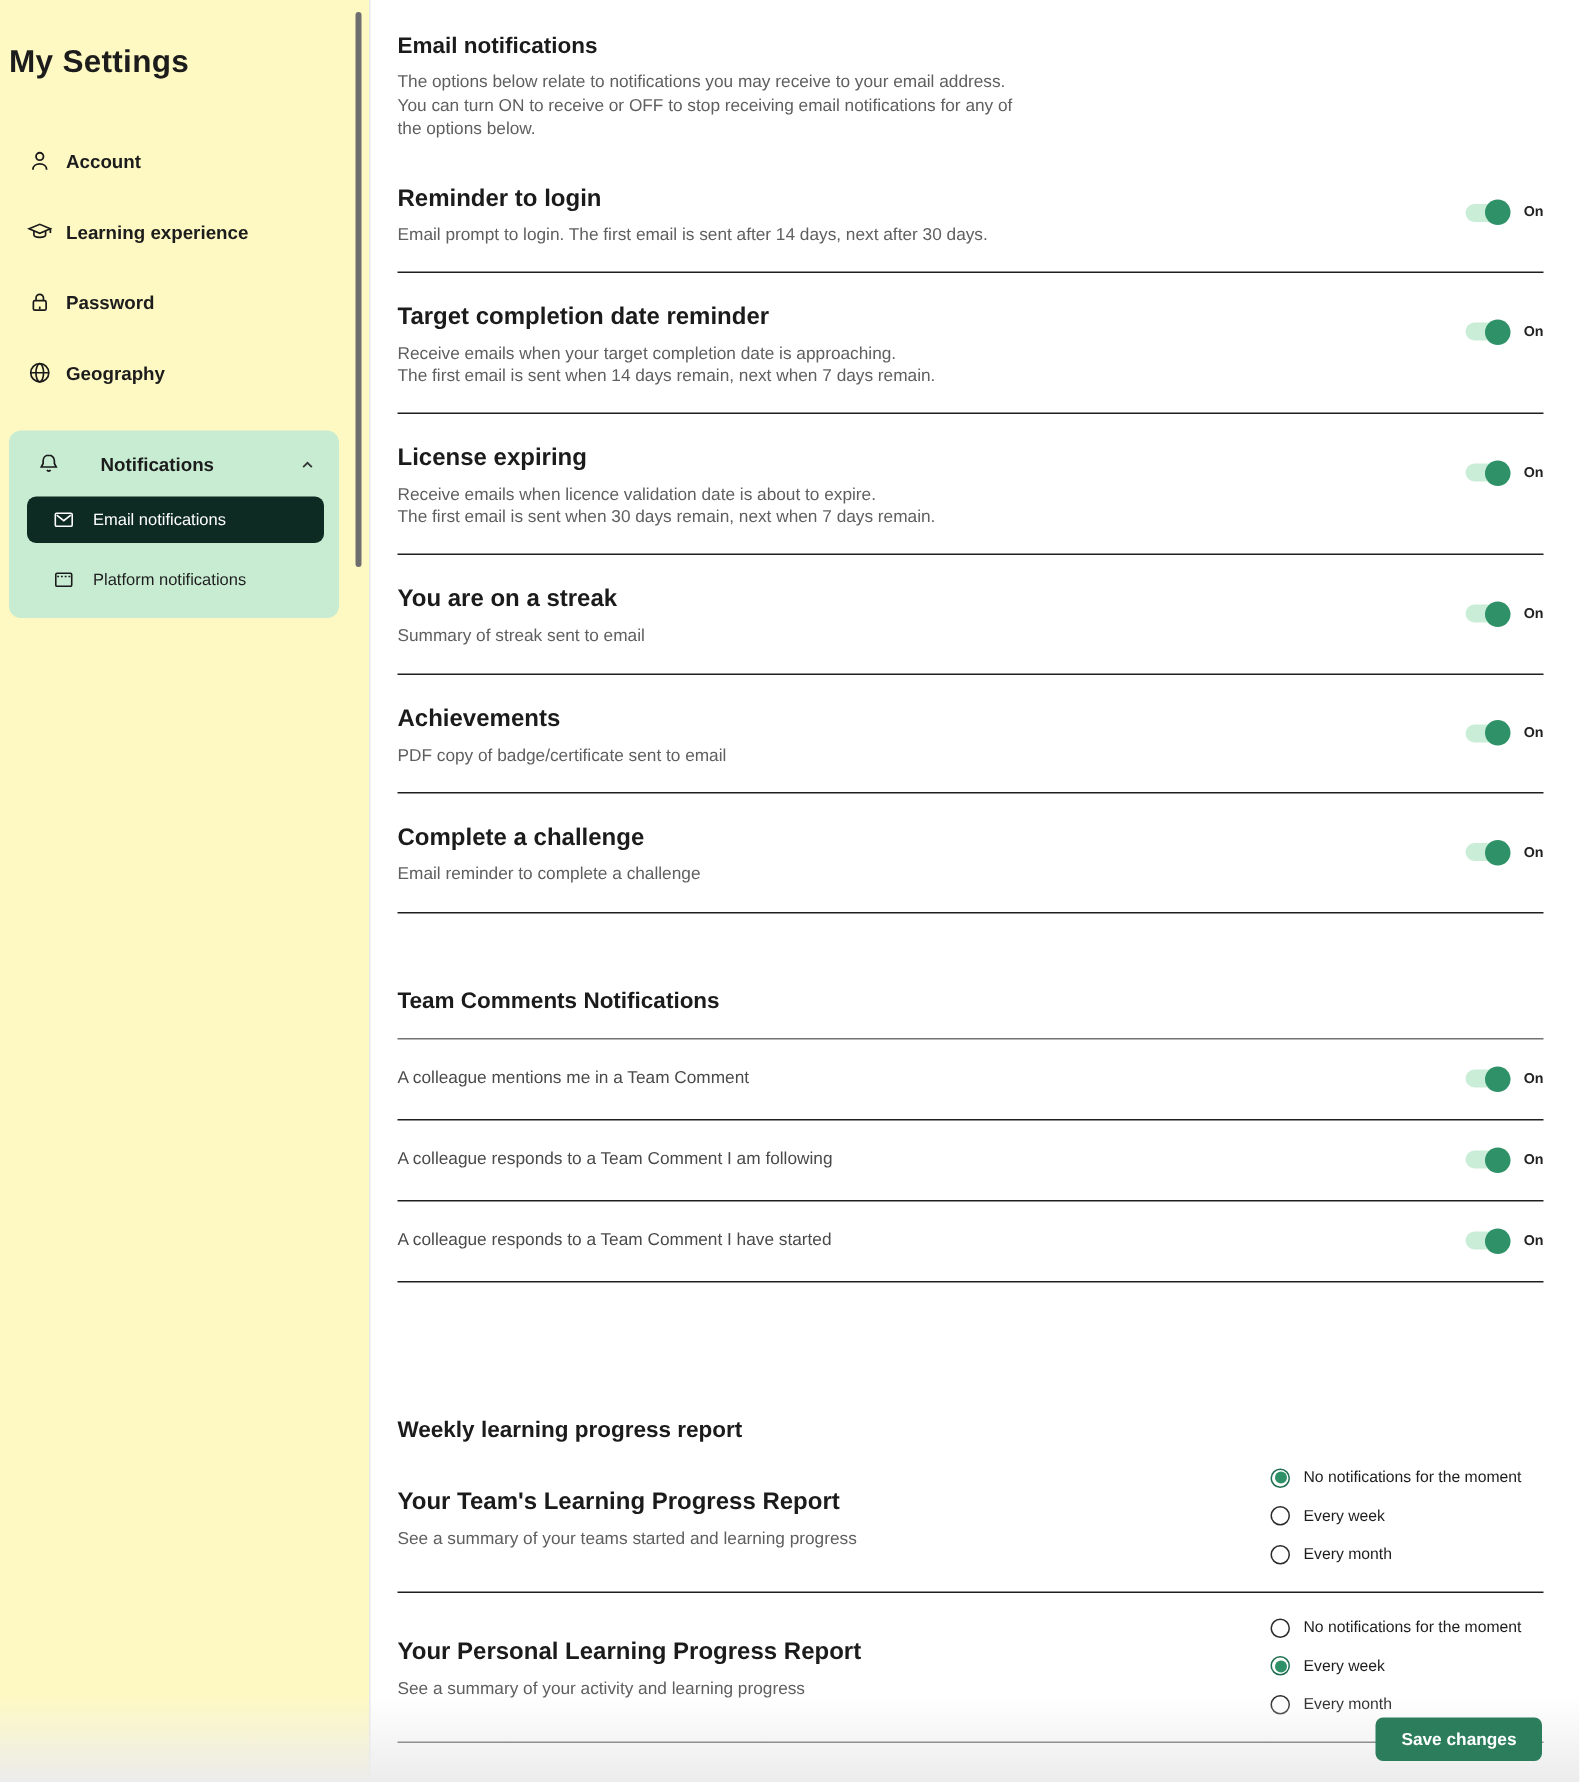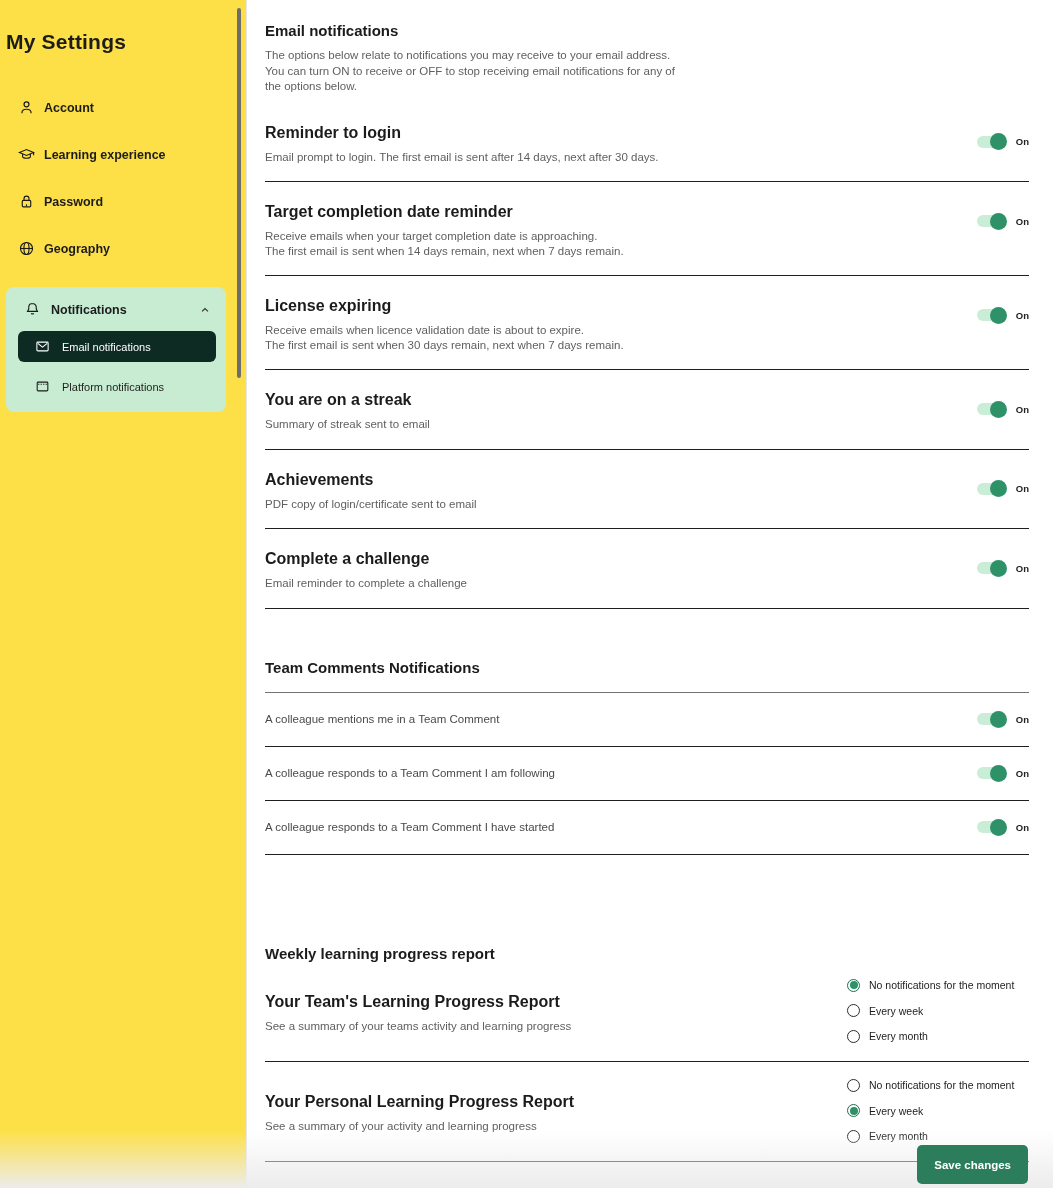--- a/index.html
+++ b/index.html
@@ -1,33 +1,33 @@
 <!DOCTYPE html>
 <html style="--accent-green: #2f9168; --toggle-track: #c9edd6; --panel-green: #c7ecd2; --selected-dark: #0d2b22; --save-green: #2b7d5c;"><head>
 <meta charset="utf-8">
 <style>
   * { margin:0; padding:0; box-sizing:border-box; }
   html,body { width:1053px; height:1188px; background:#ffffff; position:relative; overflow:hidden;
     font-family:"Liberation Sans", sans-serif; color:#1c1c1c; }
 
   
-  .sidebar { position:absolute; left:0; top:0; width:246px; height:1188px; background:#fde047; }
+  .sidebar { position:absolute; left:0; top:0; width:246px; height:1188px; background:#fef9c3; }
   .v-border { position:absolute; left:246px; top:0; width:1px; height:1188px; background:#e7e7e7; }
   .scroll-thumb { position:absolute; left:237px; top:8px; width:4px; height:370px;
     background:#6e6e6e; border-radius:2px; }
   .sidebar-title { margin:30px 0 0 6px; font-size:21px; font-weight:700; letter-spacing:.2px; }
   .nav { margin-top:45px; }
   .nav-item { display:flex; align-items:center; gap:9px; padding-left:18px; margin-bottom:30px;
     cursor:pointer; }
   .nav-item .ic { width:17px; height:17px; flex:none; display:block; }
   .nav-label { font-size:12.5px; font-weight:700; color:#1c1c1c; }
 
   .notif-group { background:var(--panel-green); border-radius:8px; margin:0 20px 0 6px;
     padding:14px 10px 18px 12px; }
-  .notif-head { display:flex; align-items:center; gap:10px; padding-left:6px; cursor:pointer; }
+  .notif-head { display:flex; align-items:center; gap:26px; padding-left:6px; cursor:pointer; }
   .notif-head .ic { width:17px; height:17px; flex:none; }
   .notif-head .nav-label { flex:1; }
   .chev { width:14px; height:14px; margin-right:4px; flex:none; }
   .sub-item { display:flex; align-items:center; gap:12px; cursor:pointer; }
   .sub-item.selected { background:var(--selected-dark); border-radius:6px; height:31px;
     margin-top:13px; padding-left:17px; }
   .sub-item.selected .sub-label { color:#fff; }
   .sub-item.plain { margin-top:17px; padding-left:17px; }
   .sub-label { font-size:11px; color:#1e1e1e; }
   .sub-item .ic { width:15px; height:15px; flex:none; }
@@ -65,21 +65,21 @@
   .radio { width:13px; height:13px; border:1.5px solid #2b2b2b; border-radius:50%;
     flex:none; position:relative; background:#fff; }
   .radio.checked { border-color:#1e6f50; }
   .radio.checked::after { content:''; position:absolute; inset:1.5px; border-radius:50%;
     background:var(--accent-green); }
   .radio-label { font-size:10.5px; color:#1d1d1d; }
 
   
   .footer { position:absolute; left:0; right:0; bottom:0; height:58px;
     background:linear-gradient(180deg, rgba(255,255,255,0) 0%, #ececec 100%); }
-  .save-btn { position:absolute; right:25px; top:15px; height:39px; padding:0 17px;
+  .save-btn { position:absolute; right:25px; top:15px; height:29px; padding:0 17px;
     background:var(--save-green); color:#fff; border:none; border-radius:5px;
     font-family:"Liberation Sans", sans-serif; font-size:11.5px; font-weight:700; cursor:pointer; }
 </style>
 </head>
 <body>
 
 <div class="sidebar">
   <div class="sidebar-title">My Settings</div>
 
   <div class="nav">
@@ -207,21 +207,21 @@
       <div class="toggle">
           <div class="knob"></div>
         </div>
       <span class="on-label">On</span>
     </div>
   </div>
 
   <div class="toggle-row">
     <div>
       <div class="row-title">Achievements</div>
-      <div class="row-desc">PDF copy of login/certificate sent to email</div>
+      <div class="row-desc">PDF copy of badge/certificate sent to email</div>
     </div>
     <div class="switch-wrap">
       <div class="toggle">
           <div class="knob"></div>
         </div>
       <span class="on-label">On</span>
     </div>
   </div>
 
   <div class="toggle-row">
@@ -269,21 +269,21 @@
         </div>
       <span class="on-label">On</span>
     </div>
   </div>
 
   <div class="section-title weekly-title">Weekly learning progress report</div>
 
   <div class="report-block">
     <div class="report-left">
       <div class="row-title">Your Team's Learning Progress Report</div>
-      <div class="row-desc">See a summary of your teams activity and learning progress</div>
+      <div class="row-desc">See a summary of your teams started and learning progress</div>
     </div>
     <div class="radio-col">
       <div class="radio-option">
         <span class="radio checked"></span>
         <span class="radio-label">No notifications for the moment</span>
       </div>
       <div class="radio-option">
         <span class="radio"></span>
         <span class="radio-label">Every week</span>
       </div>

